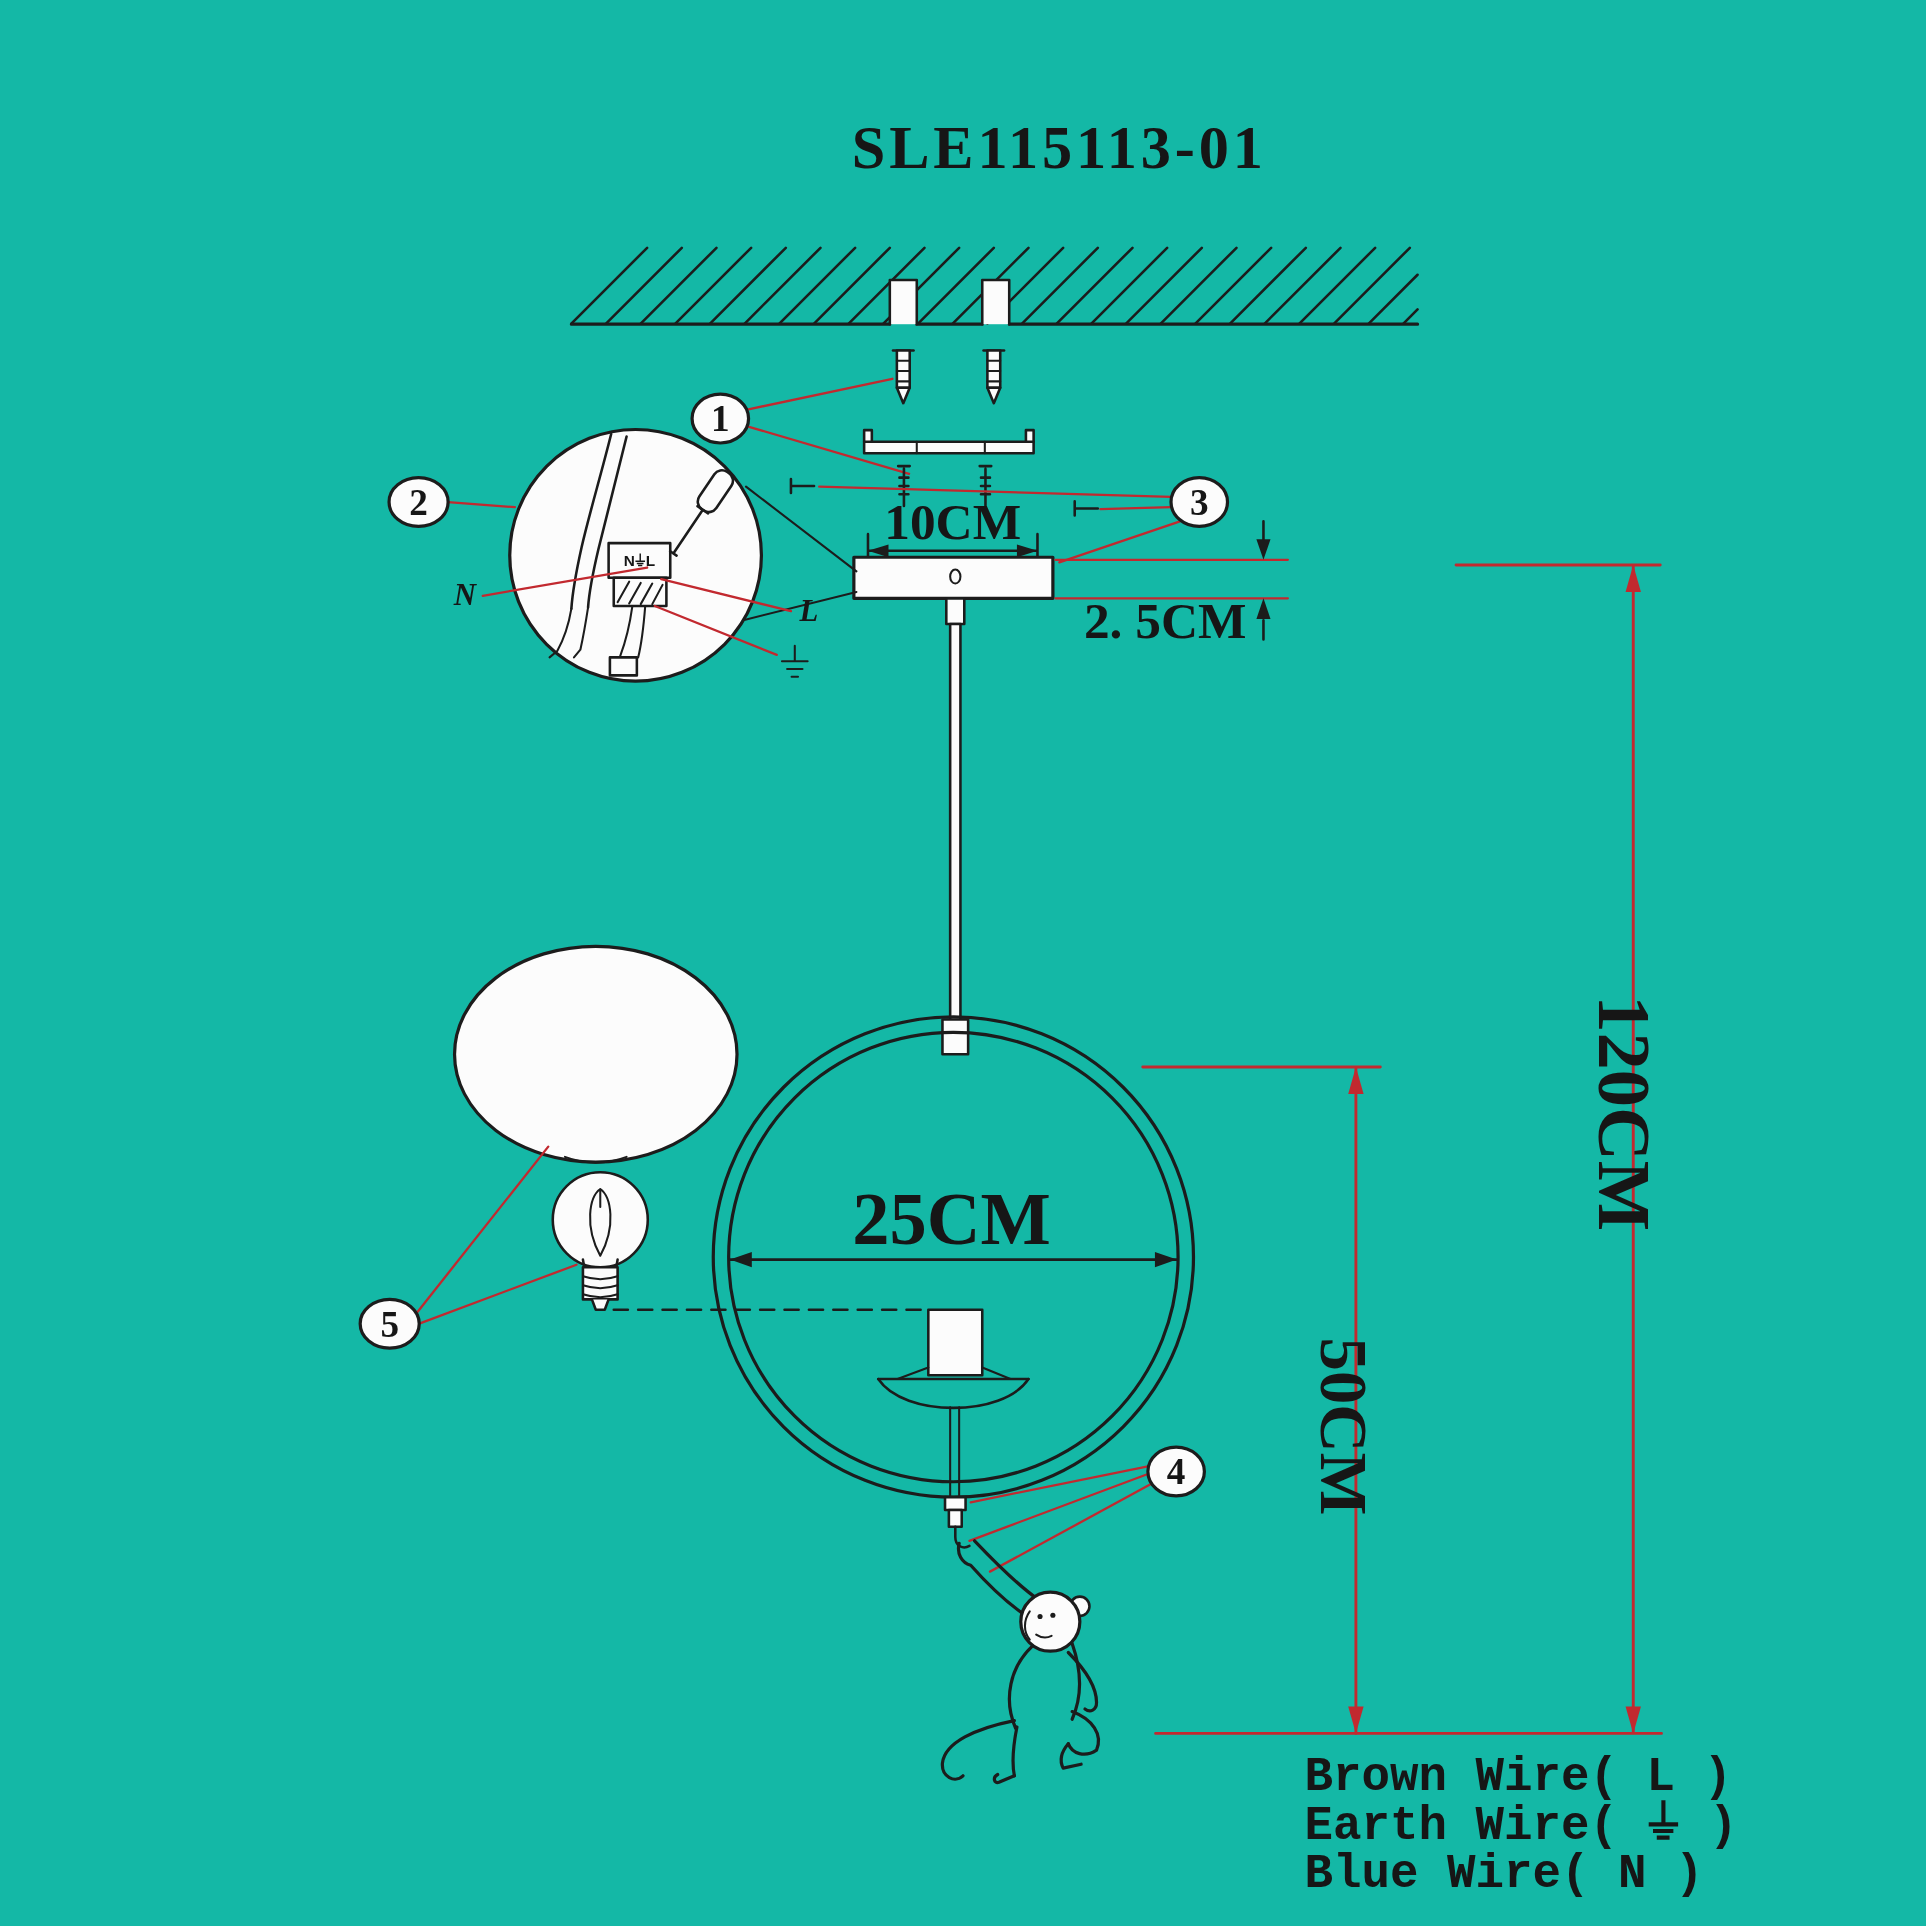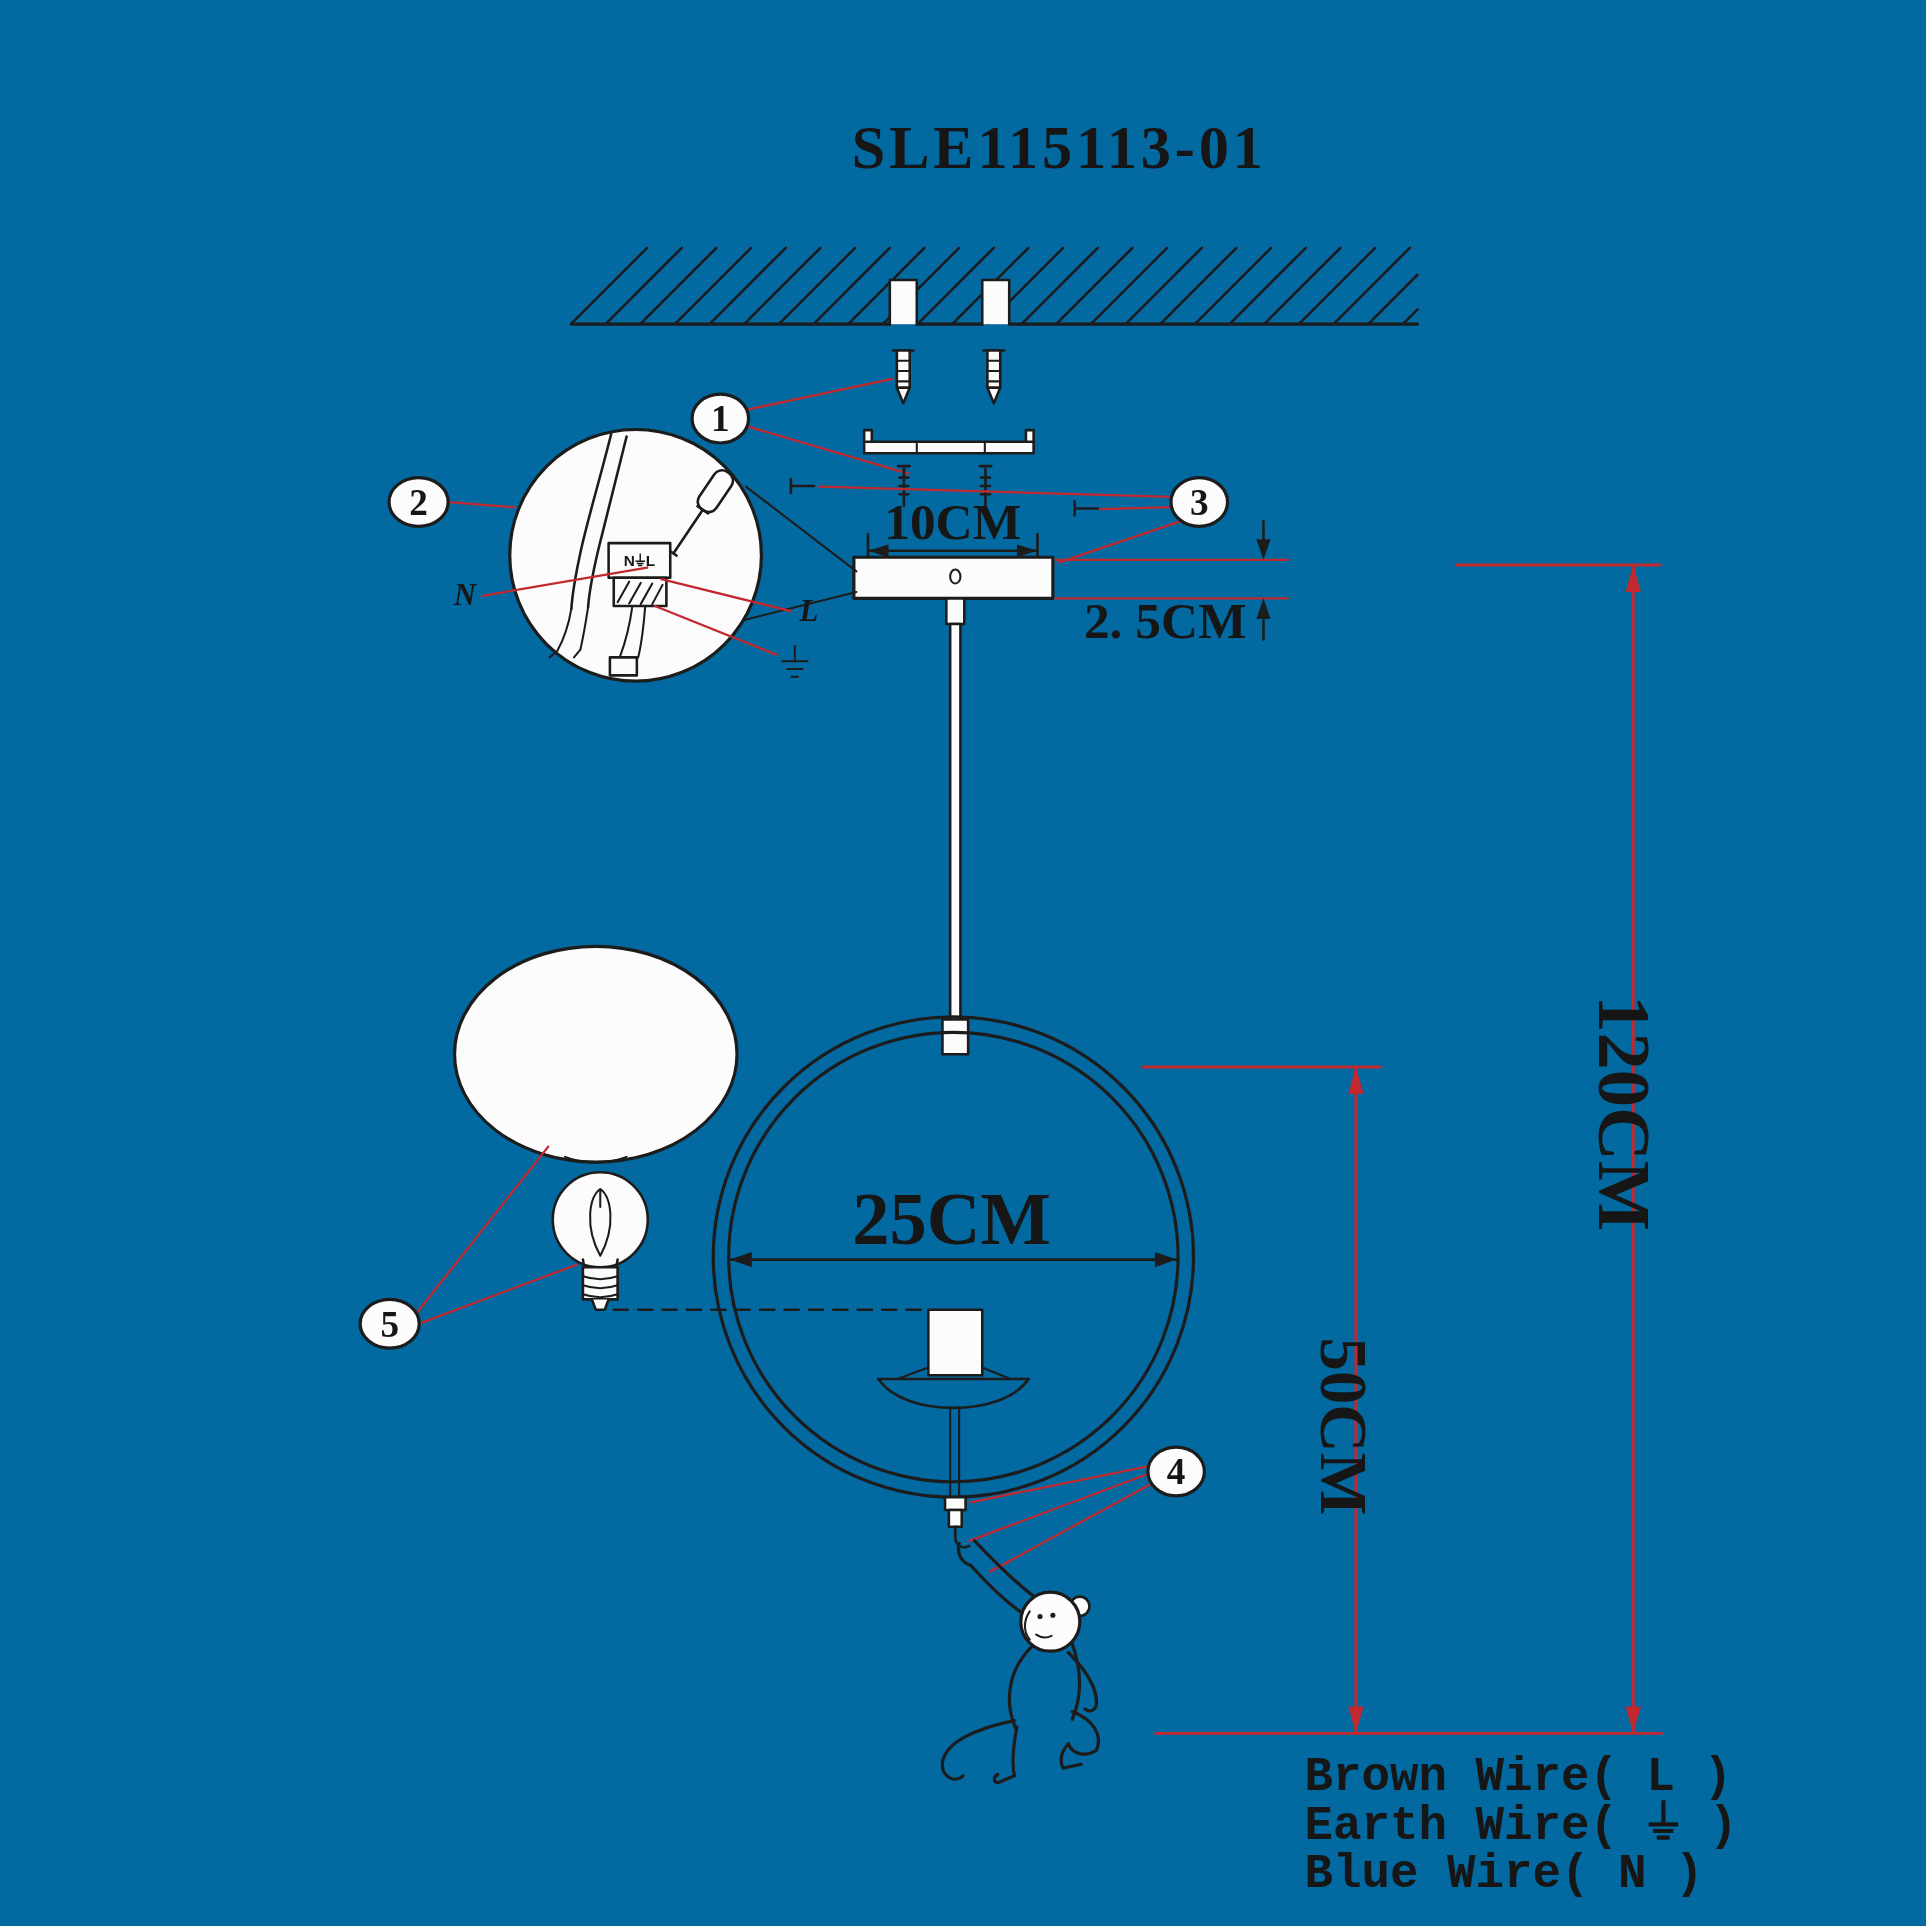--- a/index.html
+++ b/index.html
@@ -1,16 +1,16 @@
 <!DOCTYPE html>
 <html style="font-size:10.3px"><head>
 <meta charset="utf-8">
 <style>
   html,body{margin:0;padding:0;background:#ededed;}
-  .page{width:1926px;height:1926px;background:#0369a1;position:relative;overflow:hidden;}
+  .page{width:1926px;height:1926px;background:#14b8a6;position:relative;overflow:hidden;}
   svg{display:block;}
   .ink{stroke:#1c1c1c;fill:none;stroke-width:5;stroke-linecap:round;stroke-linejoin:round;}
   .ink4{stroke:#1c1c1c;fill:none;stroke-width:4;stroke-linecap:round;stroke-linejoin:round;}
   .ink3{stroke:#1c1c1c;fill:none;stroke-width:3.2;stroke-linecap:round;stroke-linejoin:round;}
   .wfill{fill:#fcfcfc;}
   .inkfill{fill:#1c1c1c;stroke:none;}
   .red{stroke:#c2292f;fill:none;stroke-width:3.6;stroke-linecap:round;}
   .redd{stroke:#c2292f;fill:none;stroke-width:4.5;stroke-linecap:round;}
   .redfill{fill:#c2292f;stroke:none;}
   text{fill:#161616;}

